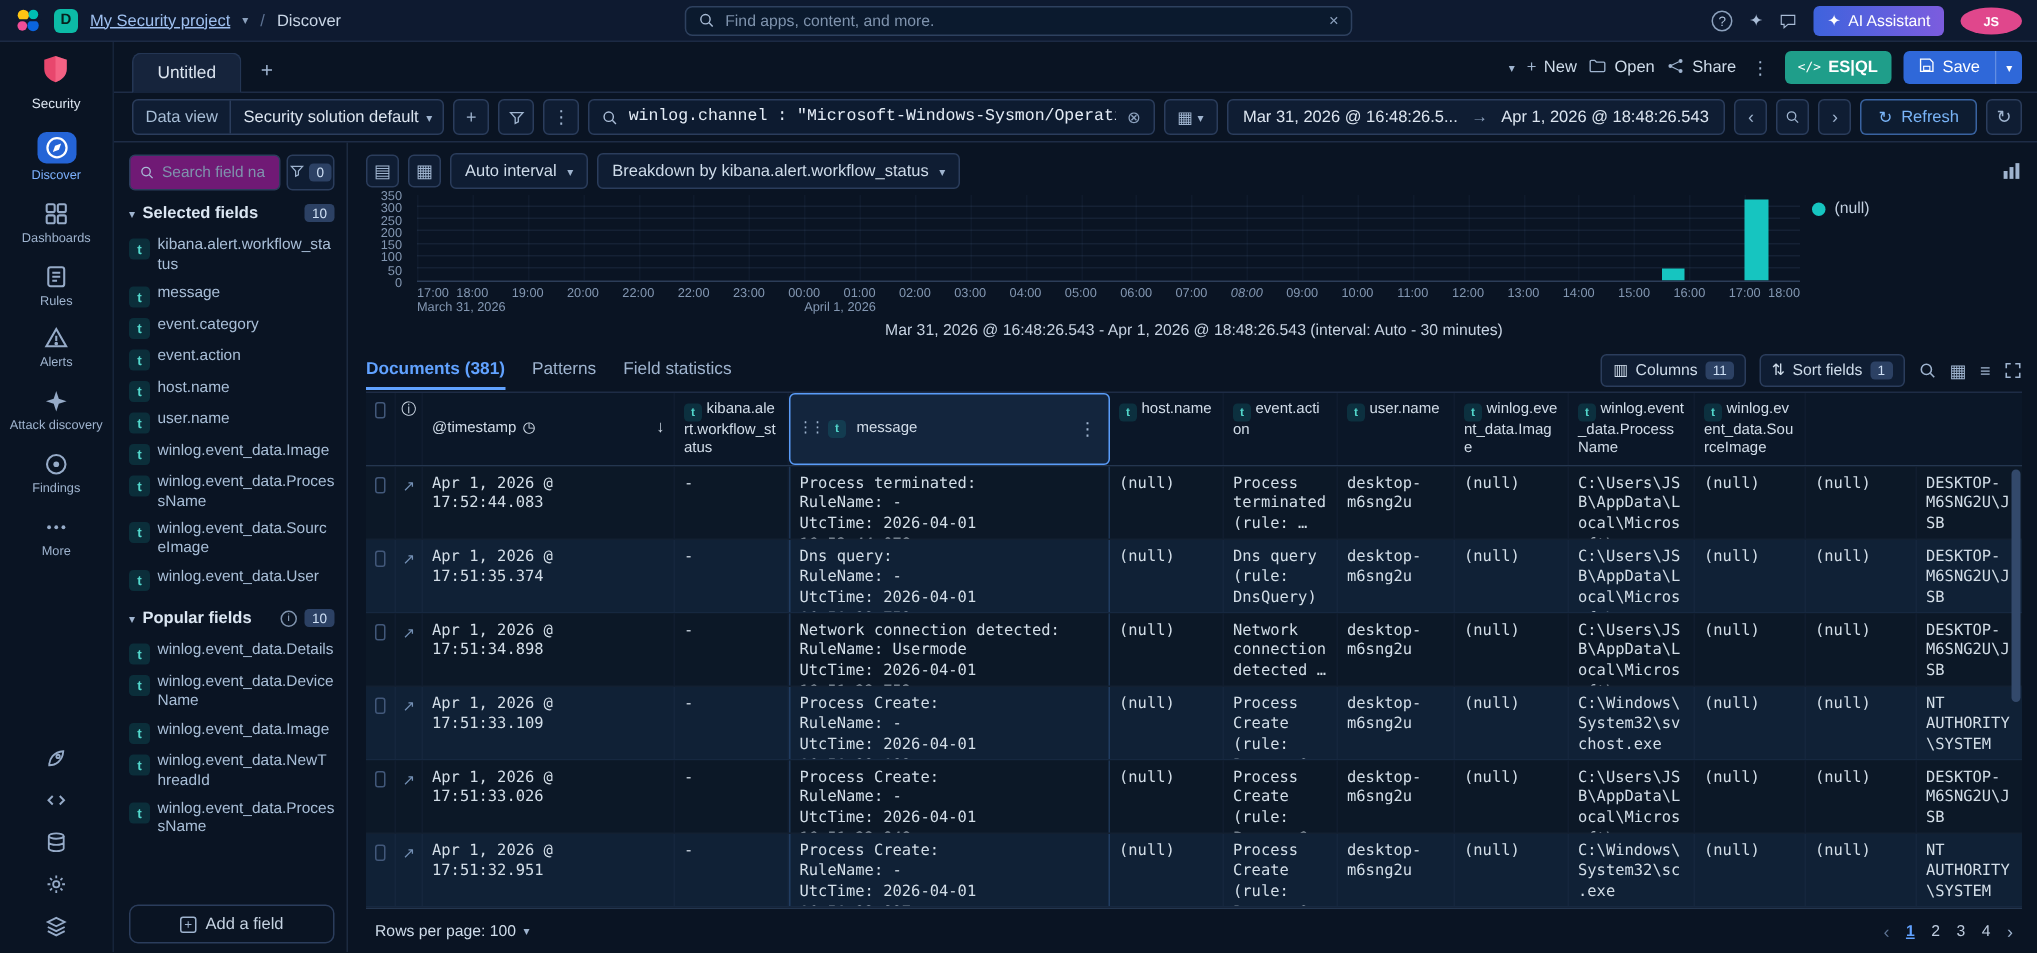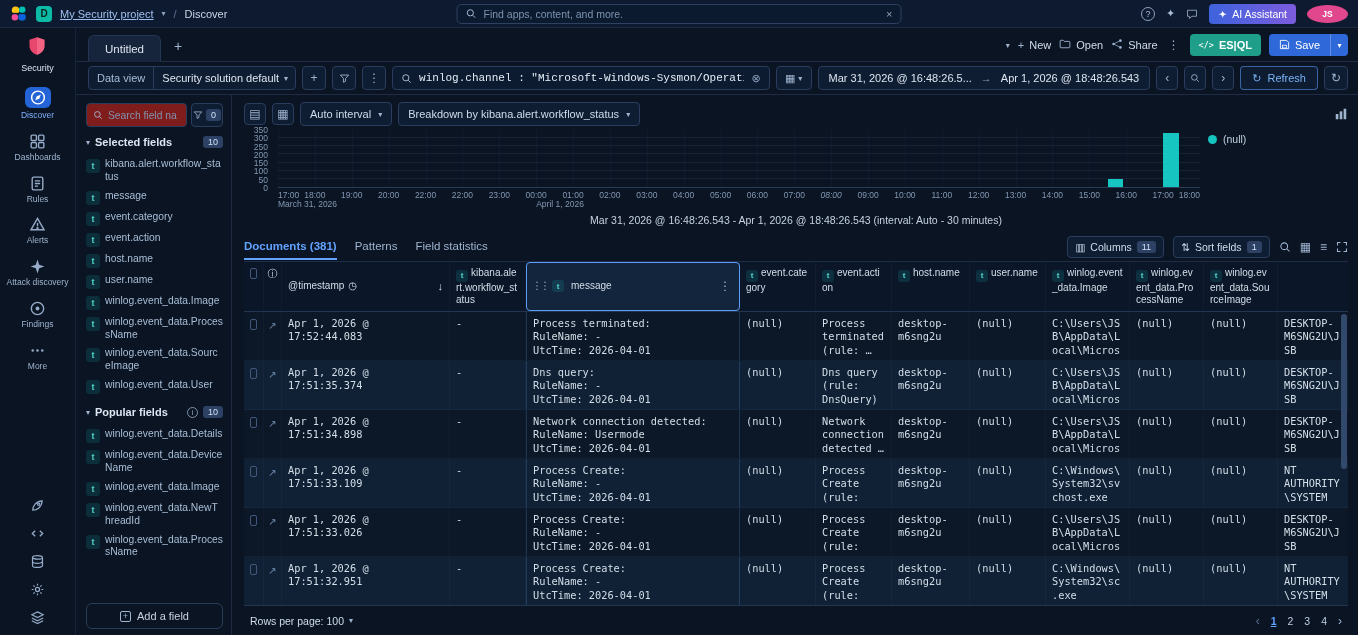--- a/index.html
+++ b/index.html
@@ -68,21 +68,21 @@
   .calbtn { width:36px; height:24px; border:1px solid #2b3d5c; border-radius:4px; background:#0f1d33; color:#9fb4cf; display:flex; align-items:center; justify-content:center; gap:3px; font-size:11px; cursor:pointer; }
   .daterange { height:24px; border:1px solid #2b3d5c; border-radius:4px; background:#0f1d33; display:flex; align-items:center; gap:9px; padding:0 10px; font-size:11px; color:#dce5f0; cursor:pointer; white-space:nowrap; }
   .dr-arrow { color:#8ca1bd; }
   .sq { width:22px; height:24px; }
   .btn-refresh { height:24px; border:1px solid rgba(94,160,255,.55); border-radius:4px; background:rgba(40,90,160,.12); color:#79b4f7; font-size:11px; display:flex; align-items:center; gap:6px; padding:0 11px; cursor:pointer; white-space:nowrap; }
 
   
   .content { flex:1; display:flex; min-height:0; }
   .fieldsbar { flex:0 0 156px; width:156px; border-right:1px solid #1c2a40; padding:8px 8px 6px 10px; display:flex; flex-direction:column; gap:7px; min-height:0; overflow:hidden; }
   .fsearch-row { display:flex; gap:4px; }
-  .fsearch { flex:1; height:24px; min-width:0; border:1px solid #2b3d5c; border-radius:4px; background:#7f1d1d; display:flex; align-items:center; gap:5px; padding:0 6px; cursor:text; }
+  .fsearch { flex:1; height:24px; min-width:0; border:1px solid #2b3d5c; border-radius:4px; background:#701a75; display:flex; align-items:center; gap:5px; padding:0 6px; cursor:text; }
   .fsearch .ph { color:#7f93ad; font-size:10.3px; white-space:nowrap; overflow:hidden; }
   .ffilter { width:32px; height:24px; border:1px solid #2b3d5c; border-radius:4px; background:#0f1d33; color:#9fb4cf; display:flex; align-items:center; justify-content:center; gap:3px; cursor:pointer; }
   .fsec-head { display:flex; align-items:center; gap:5px; cursor:pointer; margin-top:2px; }
   .fsec-title { flex:1; font-size:11px; font-weight:bold; color:#dbe6f2; }
   .badge { background:#2c4164; color:#cfe0f5; border-radius:3px; font-size:9px; padding:1px 5px; }
   .info-dot { width:11px; height:11px; border:1px solid #7f93ad; border-radius:50%; color:#9fb4cf; font-size:7px; display:inline-flex; align-items:center; justify-content:center; }
   .field-row { display:flex; gap:5px; padding:3px 0; cursor:pointer; align-items:flex-start; }
   .field-icon { flex:0 0 14px; width:14px; height:14px; border-radius:3px; background:rgba(22,197,192,.15); color:#52d6cb; font-size:9px; font-weight:bold; display:flex; align-items:center; justify-content:center; margin-top:1px; }
   .field-label { font-size:10.3px; color:#a9bfd8; line-height:1.25; word-break:break-all; }
   .add-field { margin-top:auto; height:26px; flex:0 0 26px; border:1px solid #2b3d5c; border-radius:6px; background:transparent; color:#c6d3e2; font-size:11px; display:flex; align-items:center; justify-content:center; gap:6px; cursor:pointer; }
@@ -672,23 +672,22 @@
                   <span class="sort-arrow">↓</span>
                 </div>
                 <div class="hcell"><span class="ficon">t</span><span>kibana.alert.workflow_status</span></div>
                 <div class="hcell selcol">
                   <span class="drag">⋮⋮</span>
                   <span class="ficon">t</span>
                   <span>message</span>
                   <span class="hspacer"></span>
                   <span class="kebab">⋮</span>
                 </div>
-                <div class="hcell"><span class="ficon">t</span><span>event.category</span></div>
+                <div class="hcell"><span class="ficon">t</span><span>host.name</span></div>
                 <div class="hcell"><span class="ficon">t</span><span>event.action</span></div>
-                <div class="hcell"><span class="ficon">t</span><span>host.name</span></div>
                 <div class="hcell"><span class="ficon">t</span><span>user.name</span></div>
                 <div class="hcell"><span class="ficon">t</span><span>winlog.event_data.Image</span></div>
                 <div class="hcell"><span class="ficon">t</span><span>winlog.event_data.ProcessName</span></div>
                 <div class="hcell"><span class="ficon">t</span><span>winlog.event_data.SourceImage</span></div>
               </div>
             <div class="grid-body">
               <div>
                   <div class="gridrow grow">
                     <div class="cell ctr">
                       <span class="cb"></span>

